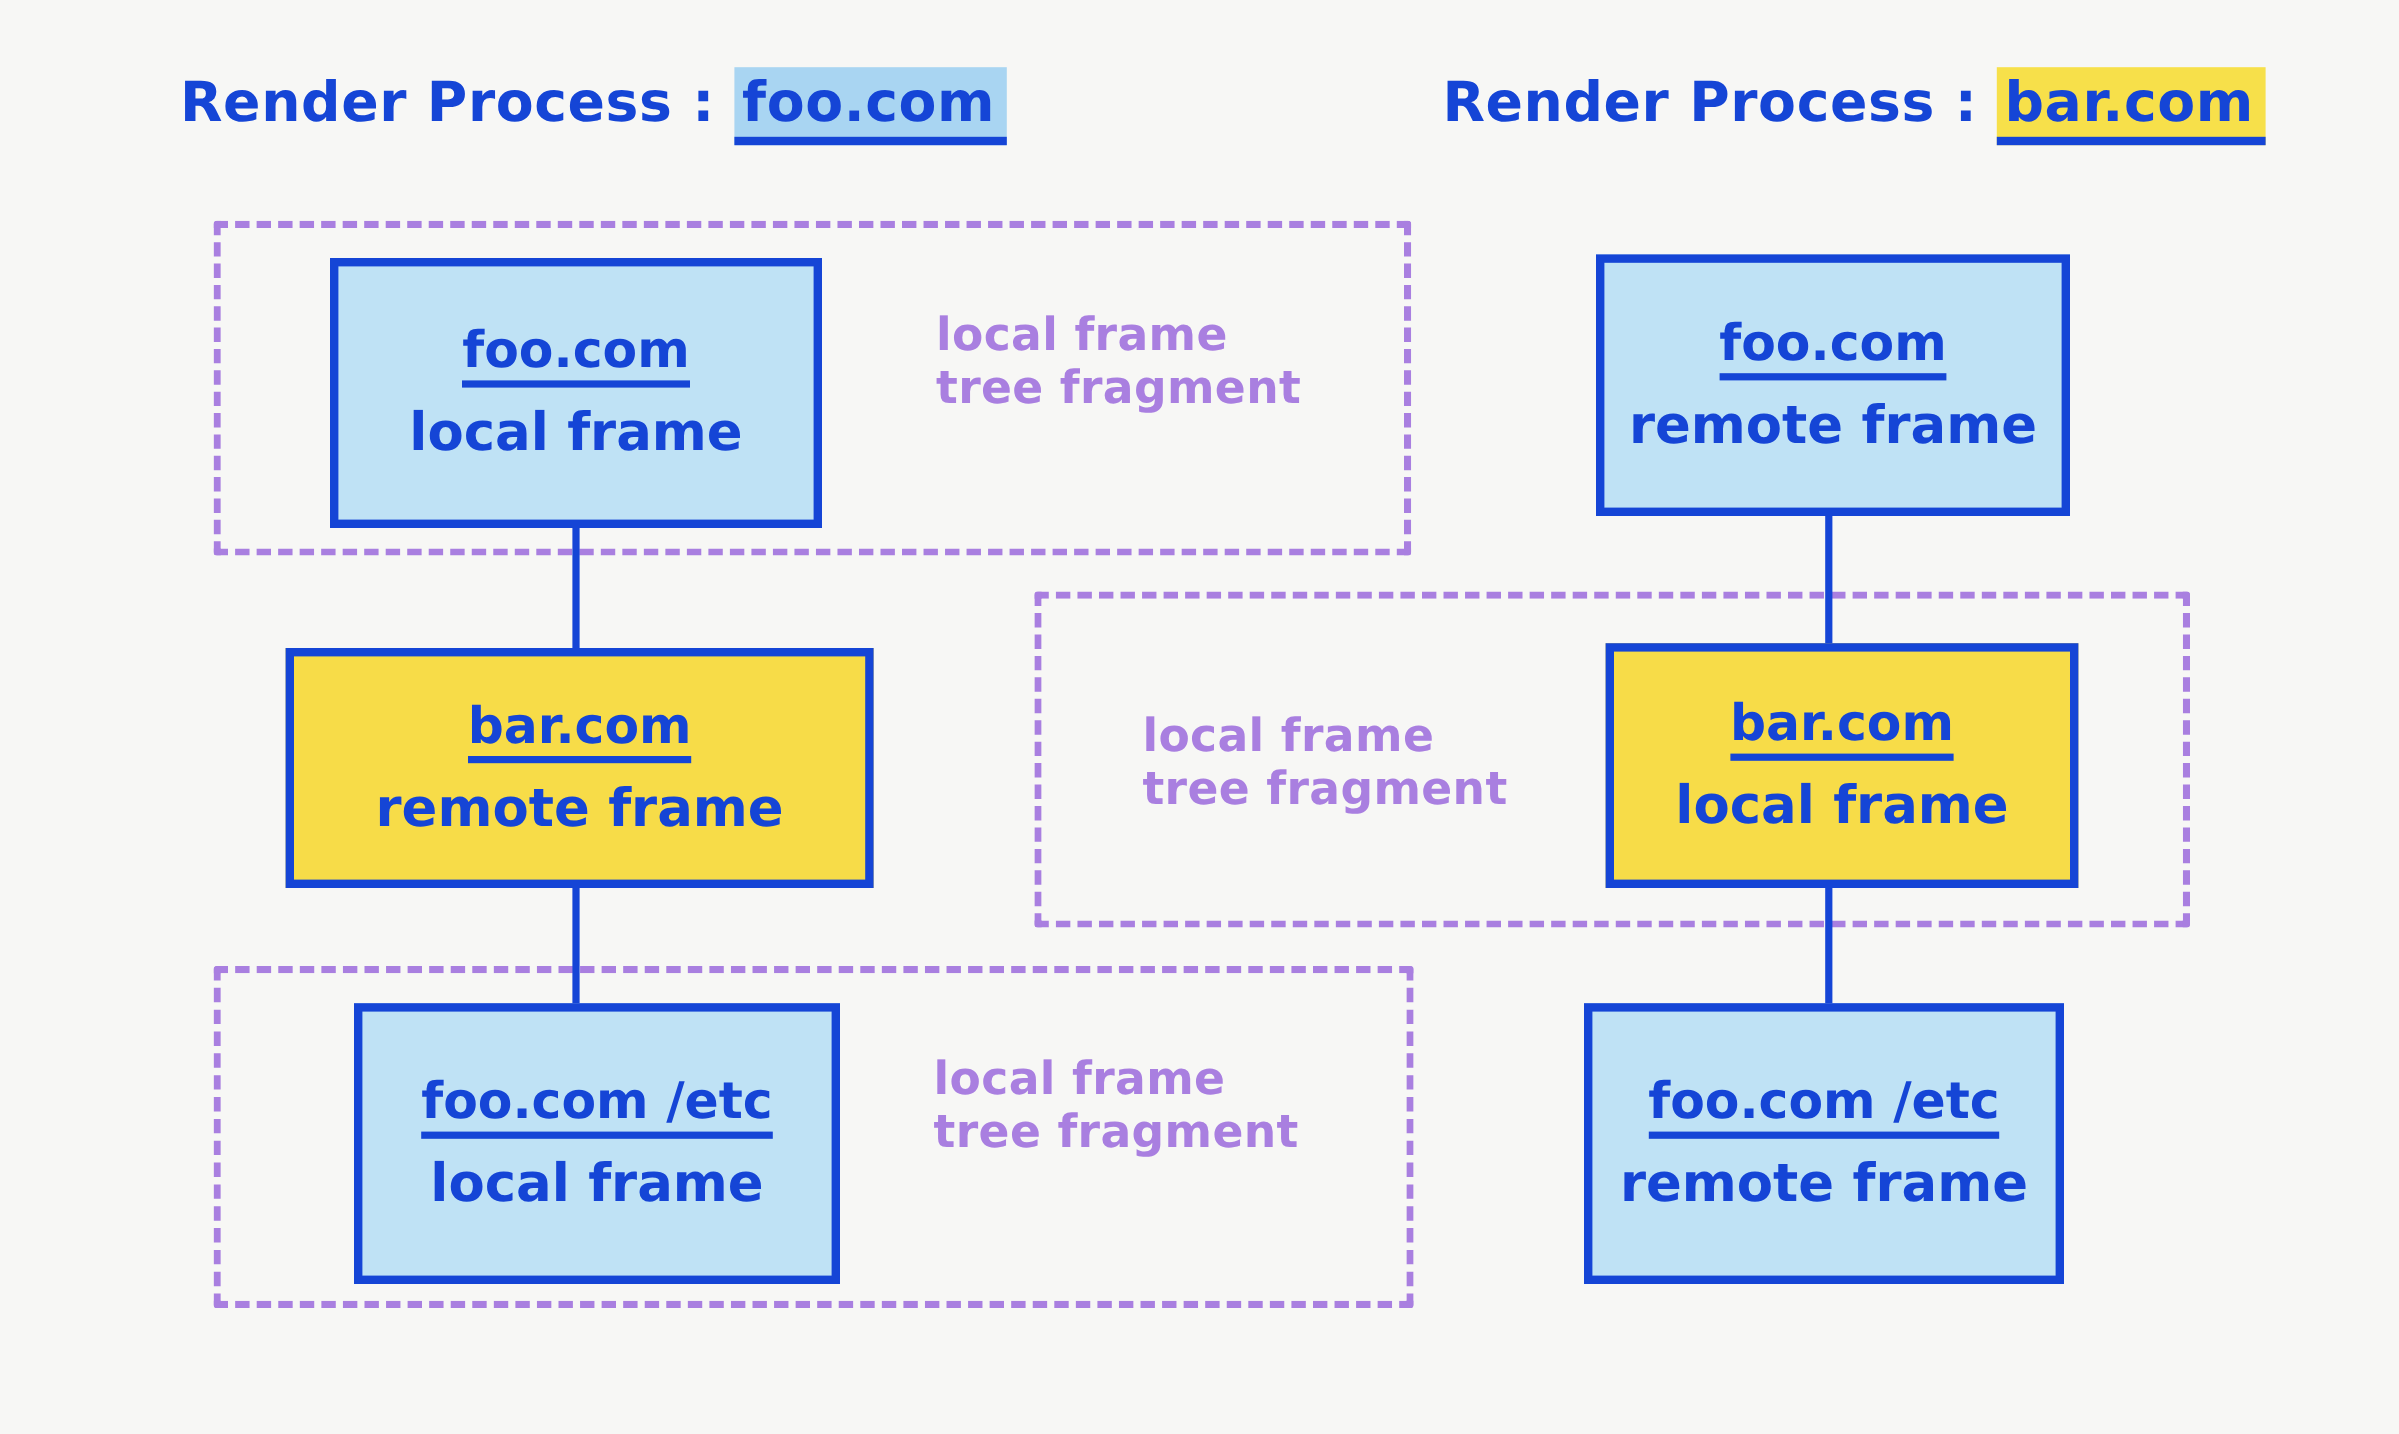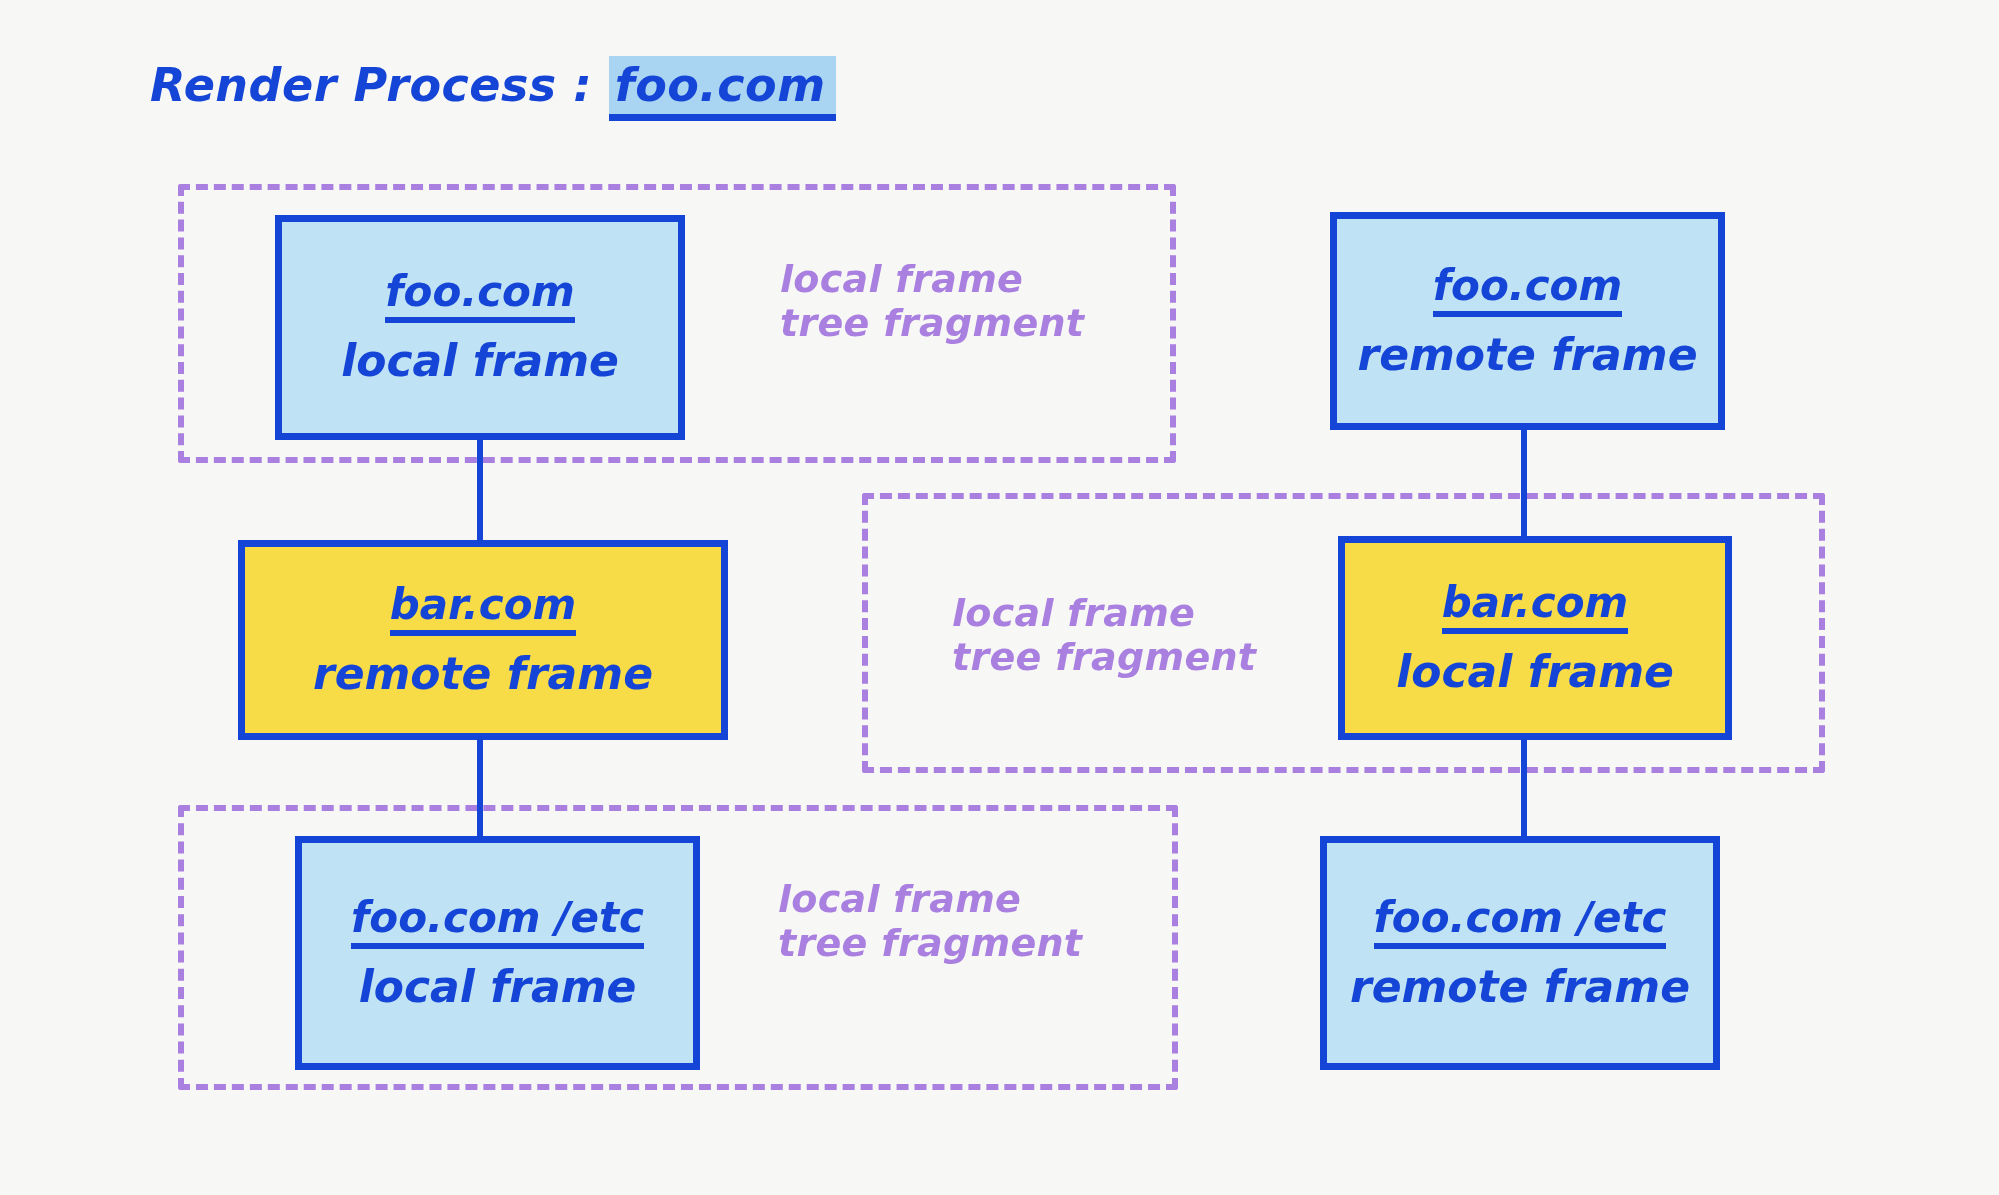--- a/index.html
+++ b/index.html
@@ -7,21 +7,20 @@
     padding: 0;
     background: #f7f7f5;
   }
   #canvas {
     position: relative;
     width: 1999px;
     height: 1174px;
     background: #f7f7f5;
     overflow: hidden;
     font-family: "DejaVu Sans", sans-serif;
-    font-style: italic;
   }
 
   
   .proc-title {
     position: absolute;
     white-space: nowrap;
     font-size: 46px;
     font-weight: 700;
     color: #1545d6;
     letter-spacing: 0.5px;
@@ -96,20 +95,23 @@
 </style>
 </head>
 <body>
 
 <div id="canvas">
 
   <div class="proc-title" style="left:150px; top:62px;">
     <span class="lbl">Render Process : </span><span class="domain hl-blue">foo.com</span>
   </div>
 
+  <div class="proc-title" style="left:1202px; top:62px;">
+    <span class="lbl">Render Process : </span><span class="domain hl-yellow">bar.com</span>
+  </div>
 
   <div class="fragment" style="left:178px; top:184px; width:998px; height:279px;"></div>
   <div class="fragment-label" style="left:780px; top:258px; width:330px;">local frame
 tree fragment</div>
 
   <div class="fragment" style="left:178px; top:805px; width:1000px; height:285px;"></div>
   <div class="fragment-label" style="left:778px; top:750px; width:330px; margin-top:128px;">local frame
 tree fragment</div>
 
   <div class="connector" style="left:477px; top:438px; height:106px;"></div>

